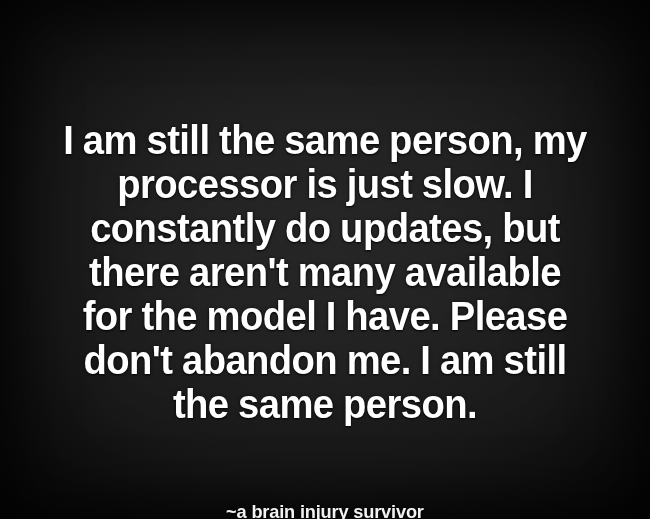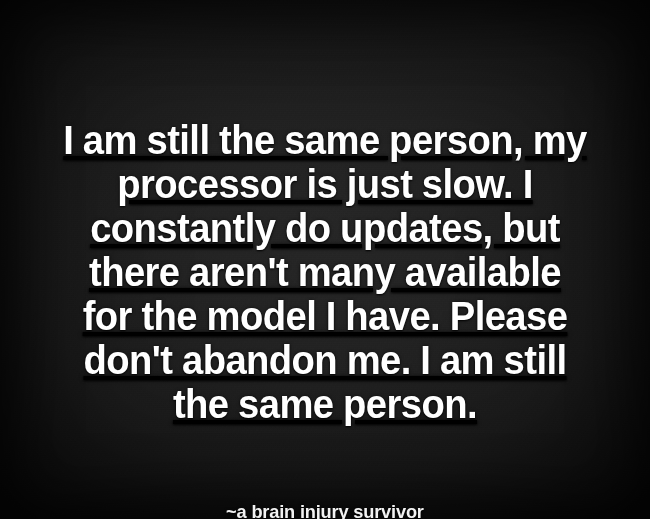--- a/index.html
+++ b/index.html
@@ -15,21 +15,20 @@
     overflow: hidden;
     background-color: #1f1f1f;
     background-image:
       radial-gradient(ellipse 78% 82% at 50% 44%,
         #262626 0%,
         #232323 30%,
         #1c1c1c 58%,
         #121212 80%,
         #0b0b0b 100%);
     font-family: "Liberation Sans", sans-serif;
-    text-decoration: underline;
     -webkit-font-smoothing: antialiased;
   }
 
   
   .grain {
     position: absolute;
     inset: 0;
     pointer-events: none;
     opacity: 0.5;
     mix-blend-mode: overlay;

